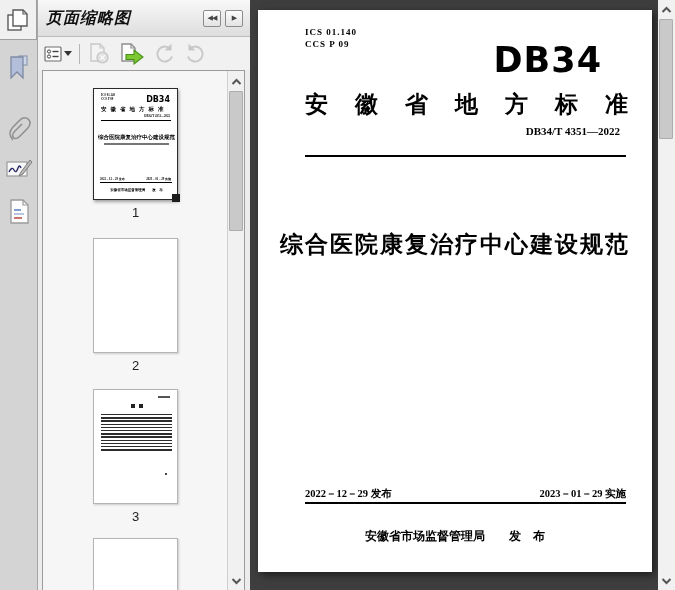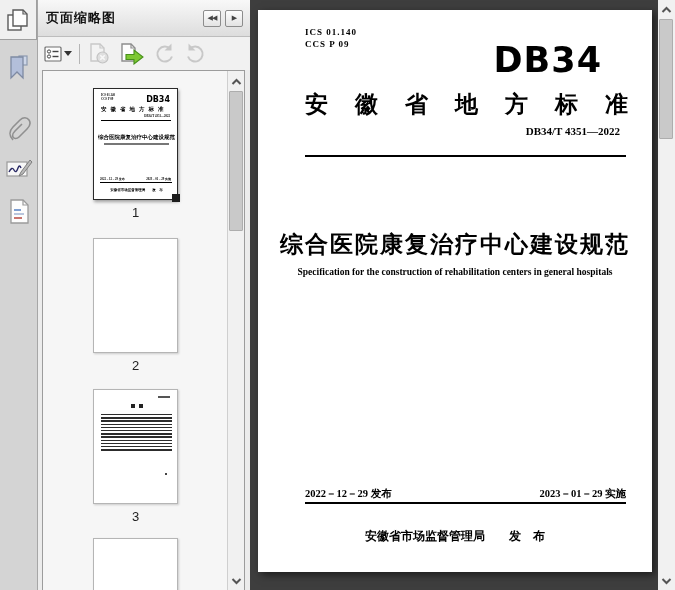--- a/index.html
+++ b/index.html
@@ -13,22 +13,22 @@
   .tab-pages { position:absolute; left:0; top:0; width:37px; height:40px;
     background:#f0f0f0; border-bottom:1px solid #9f9f9f; border-right:1px solid #9f9f9f;
     display:flex; align-items:center; justify-content:center; }
   .strip-icon { position:absolute; left:0; width:38px; display:flex; justify-content:center; }
 
   
   .panel { position:absolute; left:38px; top:0; width:212px; height:590px; background:#ececec; }
   .panel-header { position:absolute; left:0; top:0; width:212px; height:37px;
     background:linear-gradient(#f8f8f8,#dddddd); border-bottom:1px solid #bdbdbd;
     display:flex; align-items:center; }
-  .panel-title { font-weight:bold; font-size:13px; color:#111; margin-left:8px; flex:1;
-    letter-spacing:1px; }
+  .panel-title { font-weight:bold; font-size:16px; color:#111; margin-left:8px; flex:1;
+    letter-spacing:1px;font-style:italic; }
   .nav-btn { width:18px; height:17px; margin-right:4px; background:linear-gradient(#fdfdfd,#e3e3e3);
     border:1px solid #8c8c8c; border-radius:2px; display:flex; align-items:center;
     justify-content:center; font-size:7px; color:#444; cursor:pointer; letter-spacing:-1px; }
   .panel-toolbar { position:absolute; left:0; top:37px; width:212px; height:33px;
     background:#f1f1f1; display:flex; align-items:center; padding-left:5px; gap:6px; }
   .tool-btn { display:flex; align-items:center; gap:2px; padding:1px; cursor:pointer; }
   .tool-sep { width:1px; height:20px; background:#b5b5b5; }
   .caret { width:0; height:0; border-left:4px solid transparent; border-right:4px solid transparent;
     border-top:5px solid #333; }
   .disabled { opacity:.55; }
@@ -274,21 +274,20 @@
     <div class="page">
       <div class="doc-ics">
         <div>ICS 01.140</div>
         <div>CCS P 09</div>
       </div>
       <div class="doc-logo">DB34</div>
       <div class="doc-name">安徽省地方标准</div>
       <div class="doc-num">DB34/T 4351—2022</div>
       <div class="doc-rule"></div>
       <div class="doc-title">综合医院康复治疗中心建设规范</div>
-      <div class="doc-sub">Specification for the construction of rehabilitation centers in general hospitals</div>
       <div class="doc-dates">
         <span>2022－12－29 发布</span>
         <span>2023－01－29 实施</span>
       </div>
       <div class="doc-rule2"></div>
       <div class="doc-pub">安徽省市场监督管理局　　发　布</div>
     </div>
 
     <div class="vscroll">
       <div class="scroll-btn" style="top:1px">

